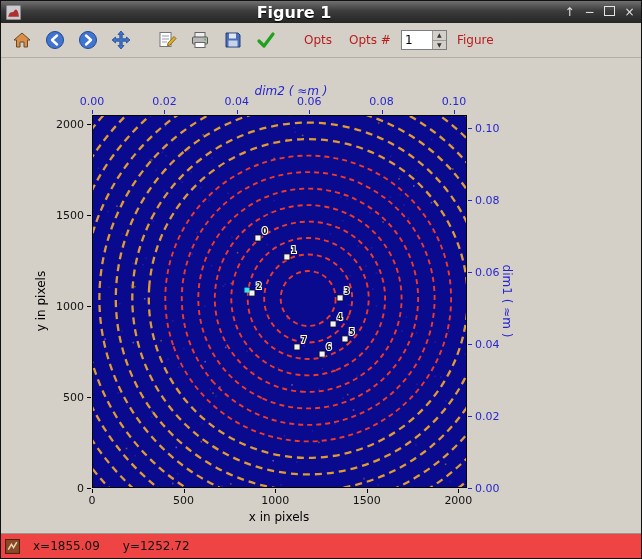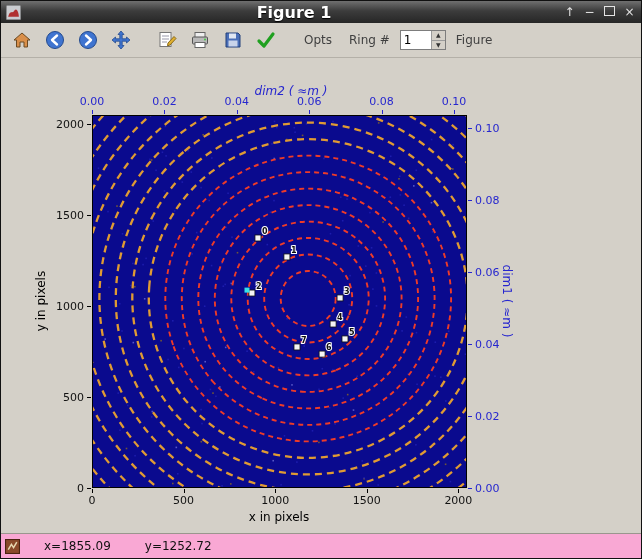--- a/index.html
+++ b/index.html
@@ -12,21 +12,21 @@
   .title{flex:1;text-align:center;font-weight:bold;font-size:16px;text-shadow:0 1px 1px #000;}
   .controls{display:flex;align-items:center;gap:7px;}
   .wbtn{color:#e4e4e4;font-size:12px;line-height:14px;width:13px;text-align:center;cursor:default;}
   .maxbox{width:9px;height:8px;border:1px solid #e4e4e4;display:inline-block;}
   
   .toolbar{height:34px;flex:0 0 34px;background:#d4d0c8;display:flex;align-items:center;
     padding:0 6px;gap:3px;border-bottom:1px solid #b4b0a8;}
   .tbtn{width:28px;height:28px;display:flex;align-items:center;justify-content:center;border:1px solid transparent;border-radius:2px;}
   .tbtn svg{width:20px;height:20px;}
   .sep{width:10px;}
-  .tool-label{font-size:12px;color:#404040;padding:0 7px;white-space:nowrap;}
+  .tool-label{font-size:12px;color:#b91c1c;padding:0 7px;white-space:nowrap;}
   .spin{width:46px;height:20px;background:#fff;border:1px solid #7d7d7d;display:flex;box-sizing:border-box;}
   .spin-val{flex:1;font-size:12px;padding:2px 3px;color:#000;}
   .spin-btns{width:13px;display:flex;flex-direction:column;border-left:1px solid #9a9a9a;}
   .spin-btn{flex:1;font-size:6px;line-height:8px;text-align:center;background:#d4d0c8;border-bottom:1px solid #9a9a9a;color:#333;}
   .spin-btn:last-child{border-bottom:none;}
   
   .figure-area{position:relative;flex:1;background:#d4d0c8;overflow:hidden;}
   .plot{position:absolute;left:91px;top:57px;}
   .axlabel{position:absolute;font-size:12px;color:#000;white-space:nowrap;}
   .xlab{left:278px;top:452px;transform:translateX(-50%);text-align:center;}
@@ -36,21 +36,21 @@
   .tick{position:absolute;font-size:11px;color:#111;white-space:nowrap;}
   .anchor-top{transform:translate(-50%,0);}
   .anchor-right{transform:translate(-100%,-50%);}
   .anchor-bottom{transform:translate(-50%,-100%);}
   .anchor-left{transform:translate(0,-50%);}
   .blue{color:var(--axblue,#2626cf);}
   .tmark{position:absolute;background:#000;}
   .bluebg{background:var(--axblue,#2626cf);}
   
   .statusbar{height:24px;flex:0 0 24px;border-top:1px solid #9a968e;display:flex;align-items:center;
-    padding:0 4px;gap:24px;font-size:12px;color:#111;background:#f9a8d4;}
+    padding:0 4px;gap:13px;font-size:12px;color:#111;background:#ef4444;}
   .sb-icon{width:15px;height:15px;display:flex;}
   .sb-y{margin-left:10px;}
 </style>
 </head>
 <body>
 
 <div class="window">
 
   <div class="titlebar">
     <span class="app-icon">
@@ -114,21 +114,21 @@
           <rect x="5.5" y="10.5" width="9" height="6" fill="#c9d4ea"></rect>
         </svg>
     </span>
     <span class="tbtn">
       <svg viewBox="0 0 20 20">
           <path d="M3 11 L8 16 L17 4" fill="none" stroke="#1fa01f" stroke-width="3.2" stroke-linecap="round" stroke-linejoin="round"></path>
         </svg>
     </span>
     <span class="sep"></span>
     <span class="tool-label">Opts</span>
-    <span class="tool-label">Ring #</span>
+    <span class="tool-label">Opts #</span>
     <span class="spin">
       <span class="spin-val">1</span>
       <span class="spin-btns">
         <span class="spin-btn">▲</span>
         <span class="spin-btn">▼</span>
       </span>
     </span>
     <span class="tool-label">Figure</span>
   </div>
 

